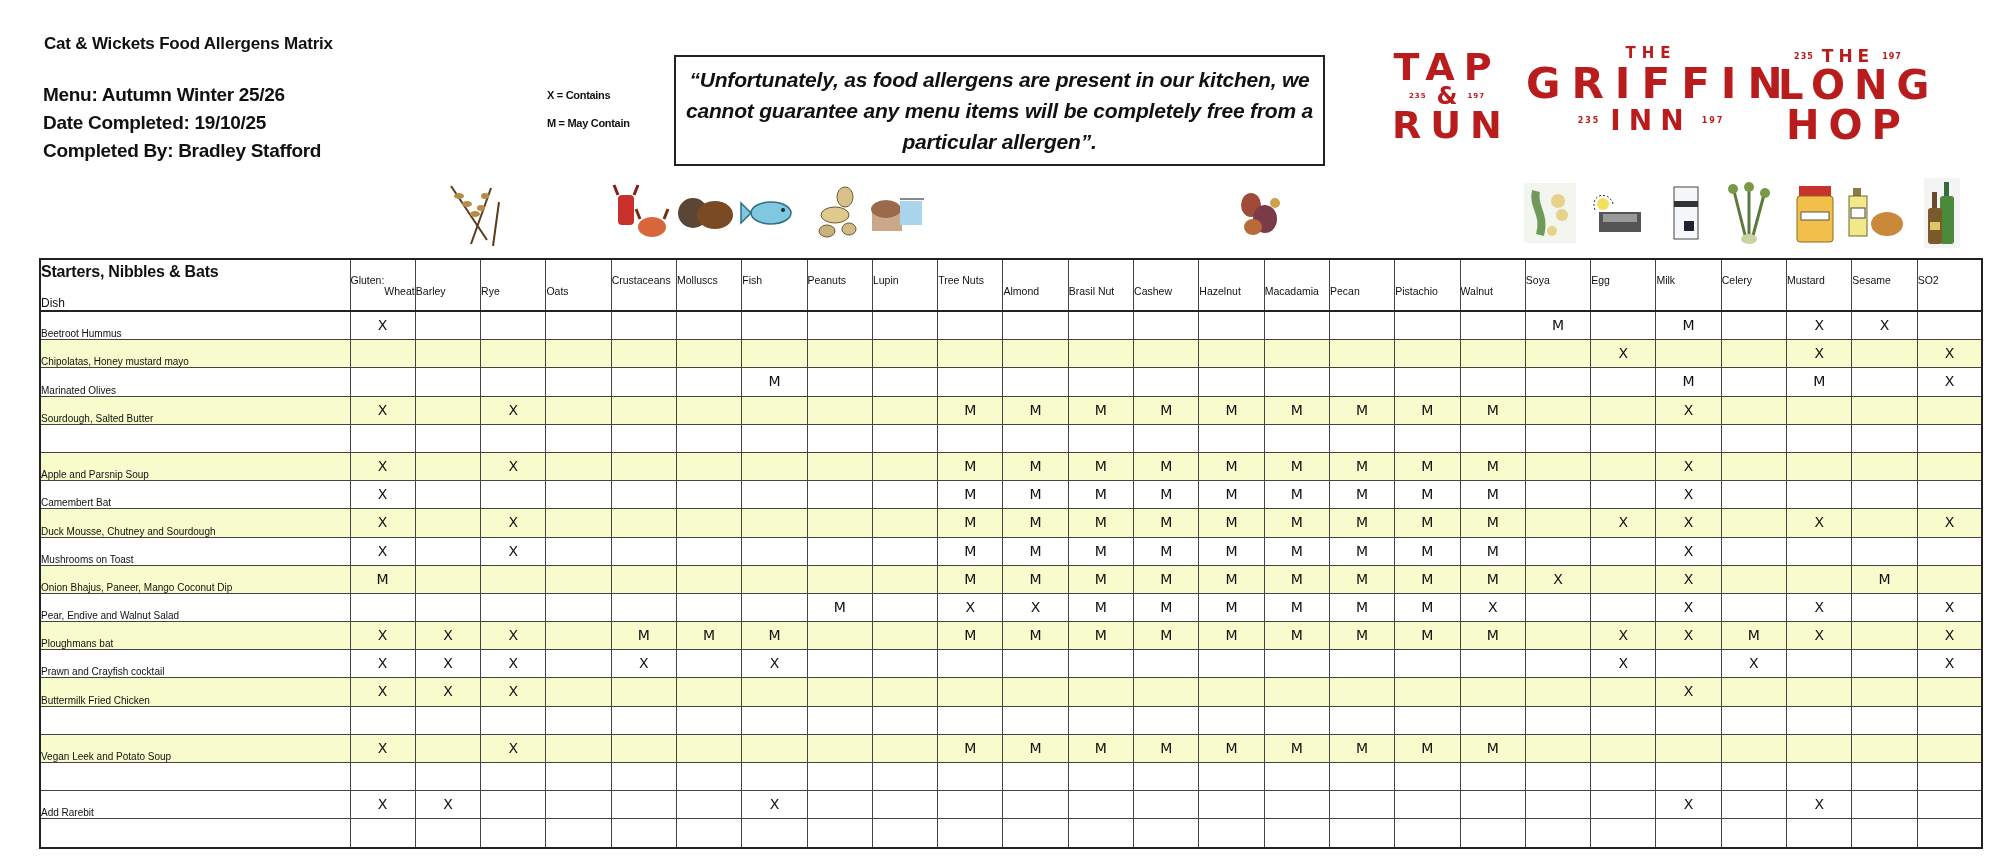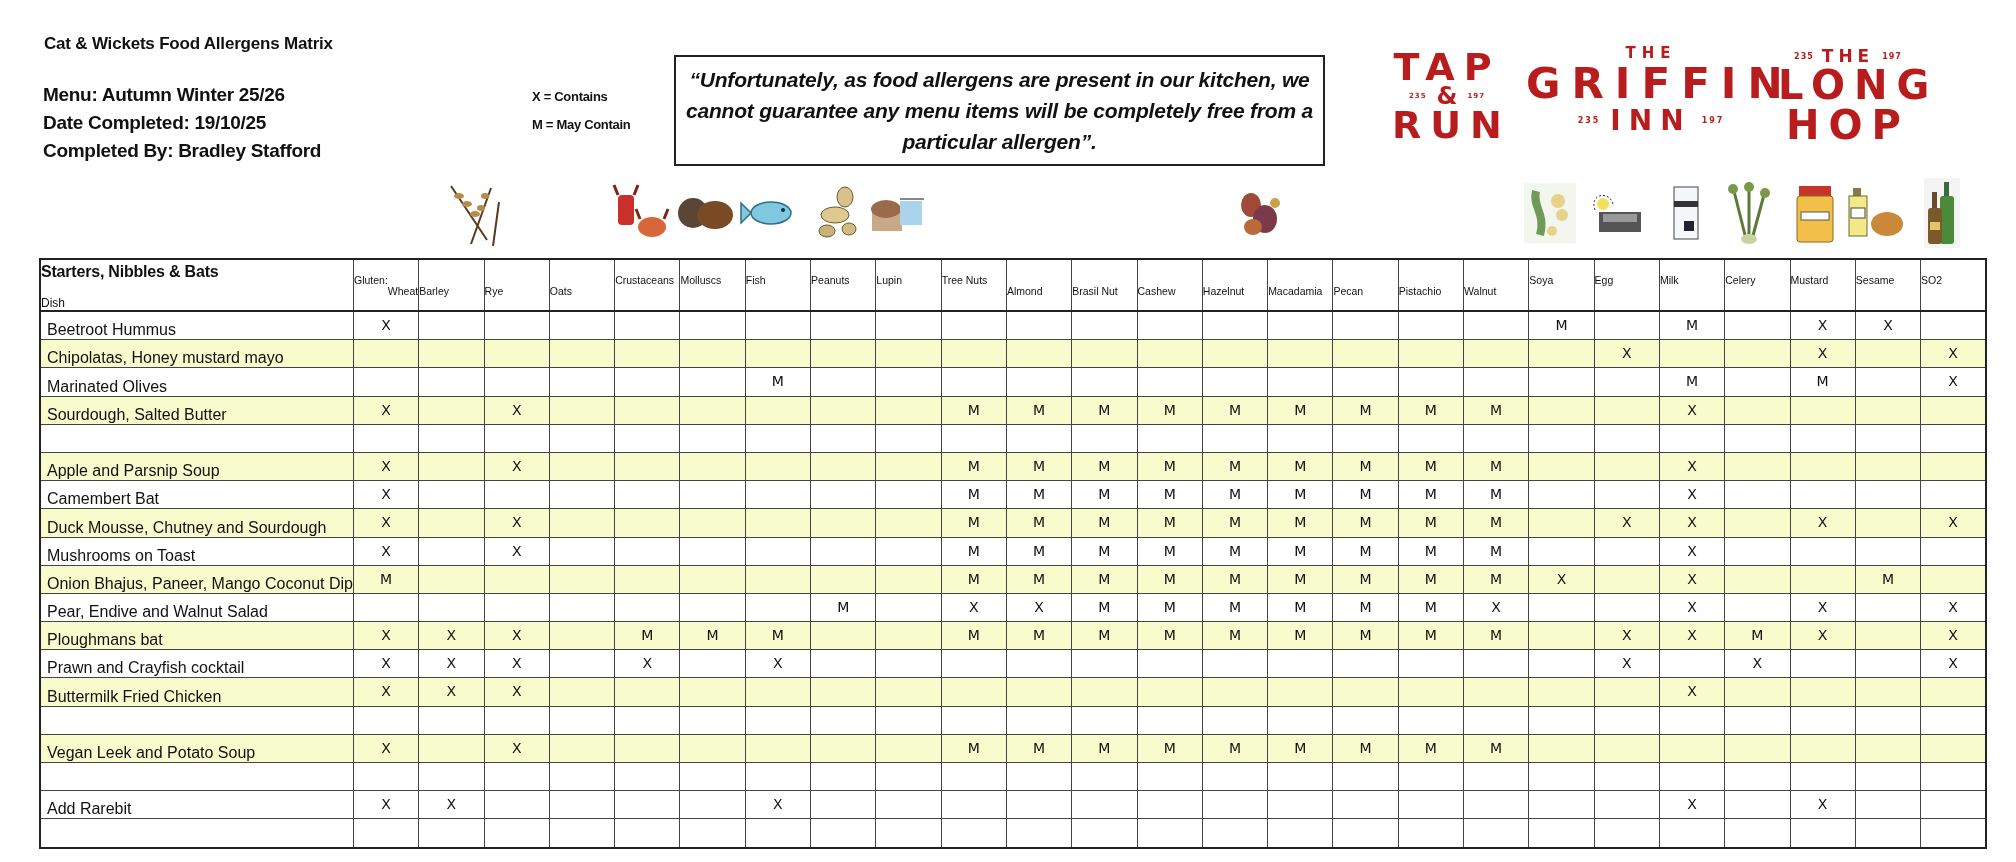--- a/index.html
+++ b/index.html
@@ -8,21 +8,21 @@
     font-family: "Liberation Sans", "DejaVu Sans", sans-serif; color: #111;
   }
   .abs { position: absolute; }
 
   
   .doc-title { left: 44px; top: 34px; font-size: 17px; font-weight: bold; letter-spacing: -0.2px; }
   .meta { left: 43px; font-size: 19px; font-weight: bold; letter-spacing: -0.3px; }
   .meta-menu { top: 84px; }
   .meta-date { top: 112px; }
   .meta-by { top: 140px; }
-  .legend { left: 532px; font-size: 13px; font-weight: bold; letter-spacing: -0.3px; }
+  .legend { left: 547px; font-size: 11px; font-weight: bold; letter-spacing: -0.3px; }
   .legend-x { top: 89px; }
   .legend-m { top: 117px; }
 
   .disclaimer {
     left: 674px; top: 55px; width: 651px; height: 111px; box-sizing: border-box;
     border: 2px solid #222; display: flex; align-items: center; justify-content: center;
     text-align: center; font-size: 21px; font-weight: bold; font-style: italic;
     line-height: 31px; padding: 8px 6px; letter-spacing: -0.2px;
   }
 
@@ -61,21 +61,21 @@
   .matrix thead th.dish-head { text-align: left; }
   .dish-head .section { display: block; font-size: 16px; font-weight: bold; margin-top: 3px; letter-spacing: -0.2px; }
   .dish-head .sub { display: block; font-size: 12px; margin-top: 15px; }
   .col-head { display: flex; align-items: center; height: 38px; }
   .col-head .top { margin-top: 6px; height: 16px; }
   .col-head .bot { margin-top: auto; margin-bottom: 1px; }
   .matrix tbody td { height: 27.2px; font-size: 14px; text-align: center; vertical-align: top; font-family: "DejaVu Sans", sans-serif; }
   .matrix tbody td .mark { display: inline-block; margin-top: 5px; }
   .matrix tbody td.dish-cell {
     text-align: left; vertical-align: bottom; font-family: "Liberation Sans", sans-serif;
-    font-size: 16px; padding-left: 6px; padding-bottom: 0;
+    font-size: 10px; padding-left: 0; padding-bottom: 0;
   }
   .matrix tbody tr.striped td { background: #F8FCCC; }
 </style>
 </head>
 <body>
 
 <div class="abs doc-title">Cat &amp; Wickets Food Allergens Matrix</div>
 <div class="abs meta meta-menu">Menu: Autumn Winter 25/26</div>
 <div class="abs meta meta-date">Date Completed: 19/10/25</div>
 <div class="abs meta meta-by">Completed By: Bradley Stafford</div>

